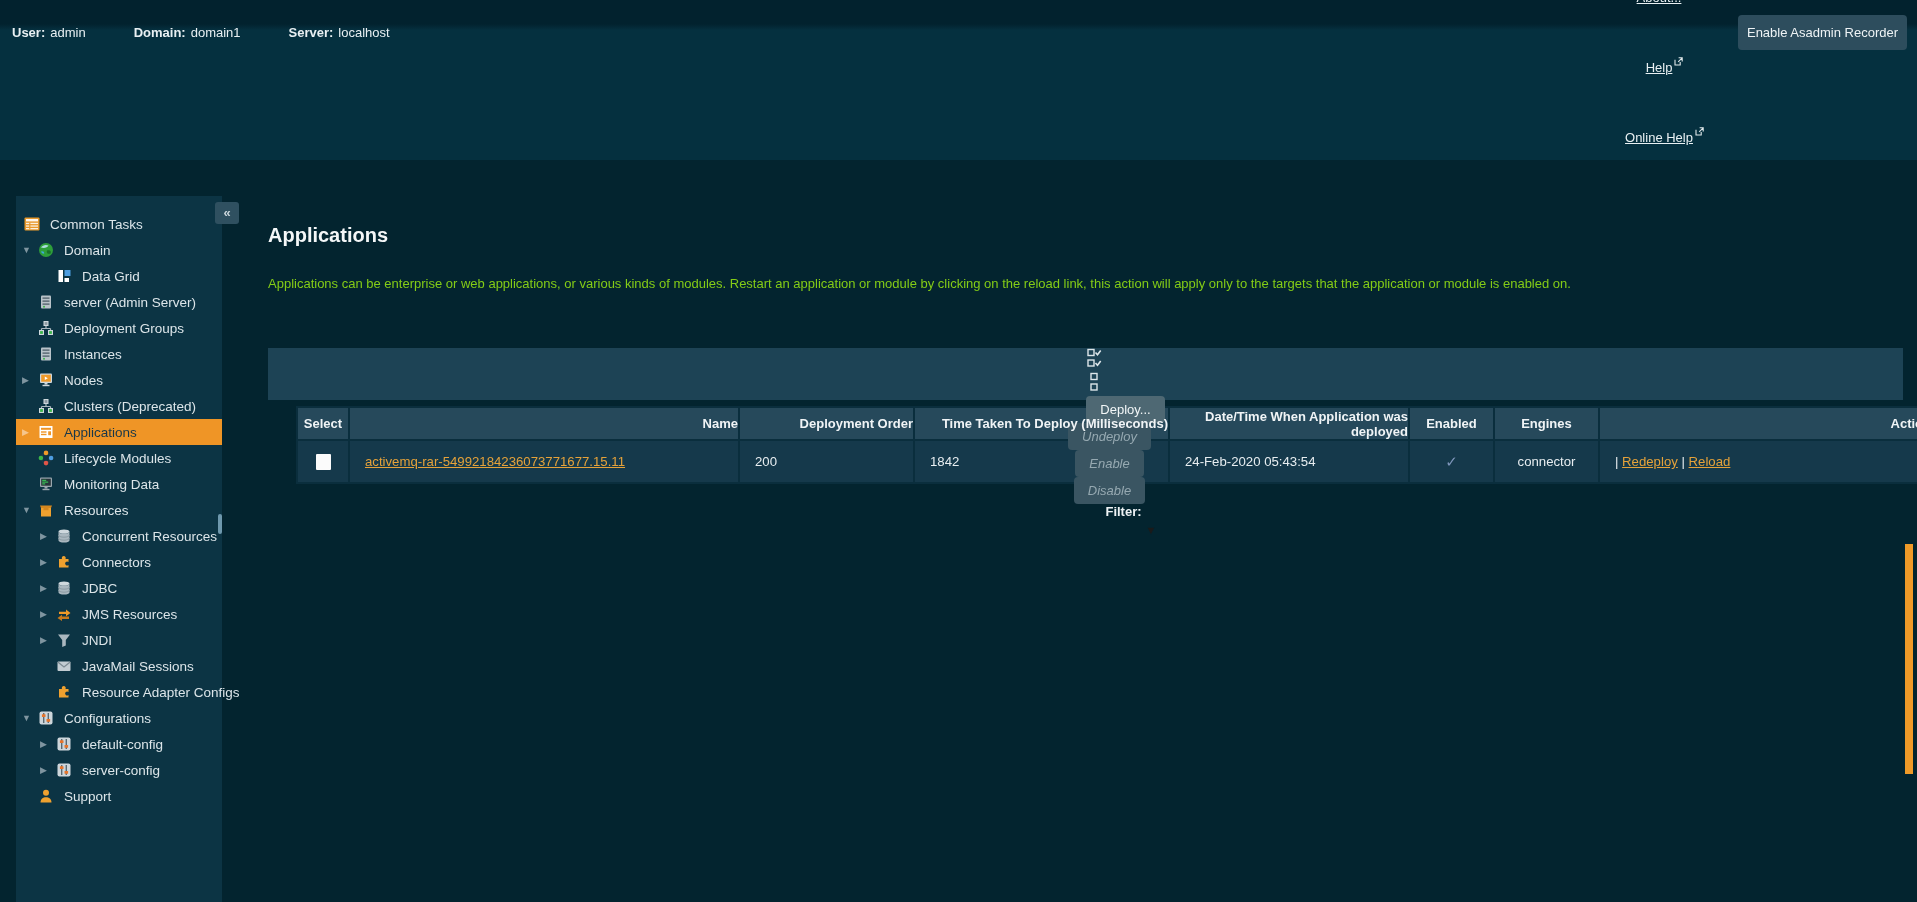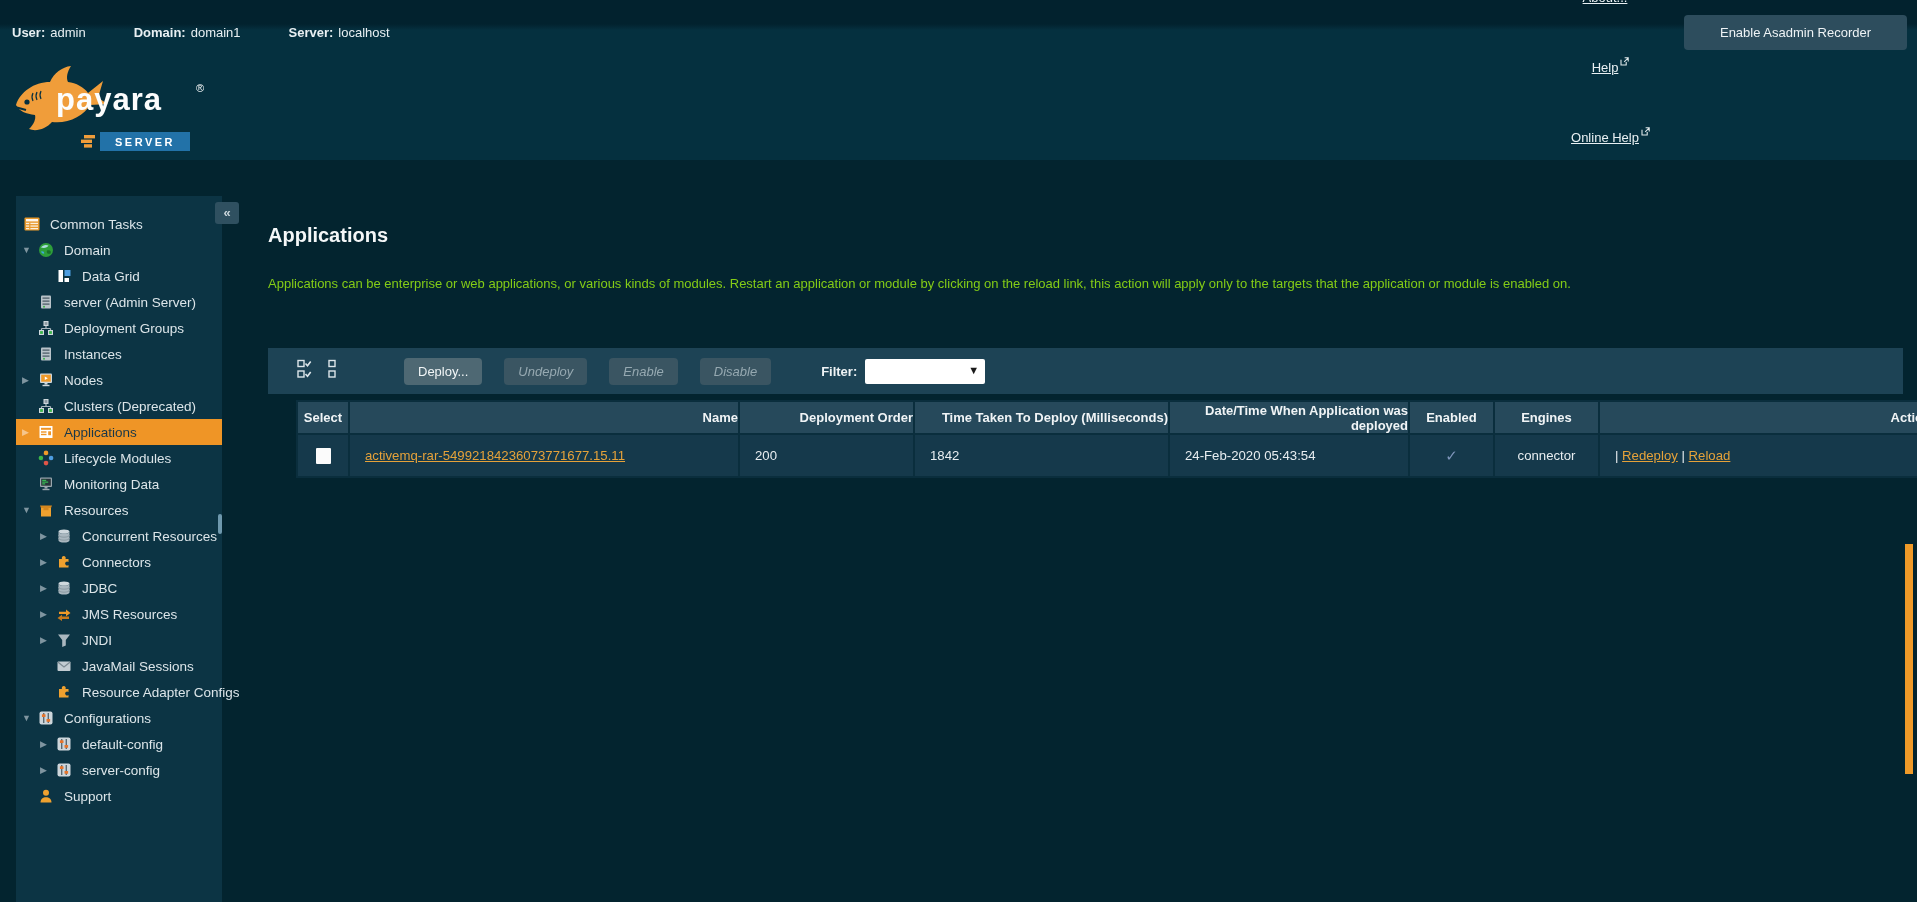--- a/index.html
+++ b/index.html
@@ -15,21 +15,21 @@
   
   .app-header{position:absolute;left:0;top:0;width:1917px;height:160px;
     background:linear-gradient(180deg,#02222e 0px,#02222e 24px,var(--header-bg) 30px);}
   .topbar{display:flex;align-items:center;height:58px;padding:6px 10px 0 12px;font-size:13px;}
   .topbar .info-group{margin-right:48px;white-space:nowrap;color:#e9f0f3;}
   .topbar .info-group b{font-weight:bold;margin-right:5px;}
   .nav-links{margin-left:auto;display:flex;align-items:center;gap:52px;margin-right:34px;flex-direction:column;}
   .nav-links a{color:#e9f0f3;text-decoration:underline;white-space:nowrap;position:relative;}
   .ext-ic{display:inline-block;margin-left:2px;vertical-align:6px;}
   .recorder-btn{background:var(--rec-btn-bg);color:#eef3f5;border:none;border-radius:4px;
-    font-family:inherit;font-size:13px;padding:10px 36px;cursor:pointer;white-space:nowrap;}
+    font-family:inherit;font-size:13px;padding:10px 9px;cursor:pointer;white-space:nowrap;}
 
   
   .logo-block{position:absolute;left:10px;top:52px;width:230px;height:130px;}
   .logo-fish{position:absolute;left:0;top:6px;}
   .logo-word{position:absolute;left:46px;top:30px;font-size:31px;font-weight:bold;color:#fcfdfd;letter-spacing:1px;}
   .logo-reg{position:absolute;left:186px;top:30px;font-size:11px;color:#fcfdfd;}
   .logo-badge{position:absolute;left:90px;top:80px;width:90px;height:19px;background:#2272a8;
     color:#fff;font-size:11px;font-weight:bold;letter-spacing:2.5px;display:flex;align-items:center;justify-content:center;}
   .logo-badge-glyph{position:absolute;left:71px;top:83px;}
 
@@ -47,21 +47,21 @@
   .collapse-btn{position:absolute;left:215px;top:202px;width:24px;height:22px;background:#2f5060;
     border:none;border-radius:3px;color:#ccd7dc;font-size:13px;font-weight:bold;line-height:20px;text-align:center;cursor:pointer;}
 
   
   .main{position:absolute;left:250px;top:196px;width:1667px;height:706px;background:var(--content-bg);}
   .page-title{position:absolute;left:18px;top:28px;font-size:20px;font-weight:bold;color:#f4f7f8;}
   .page-desc{position:absolute;left:18px;top:80px;font-size:13px;color:#84cc16;white-space:nowrap;}
   .panel{position:absolute;left:18px;top:152px;width:1635px;}
   .panel-header{height:35px;background:var(--accent);display:flex;align-items:center;
     padding-left:20px;font-size:13.5px;font-weight:bold;color:#0e3444;}
-  .panel-toolbar{height:46px;background:var(--toolbar-bg);display:flex;align-items:center;padding-left:26px;}
+  .panel-toolbar{height:52px;background:var(--toolbar-bg);display:flex;align-items:center;padding-left:26px;flex-direction:column;}
   .sel-ic-btn{width:22px;height:26px;background:transparent;border:none;padding:0;margin-right:6px;cursor:pointer;}
   .tb-btn{font-family:inherit;font-size:13px;border:none;border-radius:4px;padding:6px 14px;cursor:pointer;}
   .tb-btn.primary{background:var(--btn-bg);color:#f2f6f7;margin-left:54px;}
   .tb-btn.disabled{background:var(--btn-dis-bg);color:var(--btn-dis-text);font-style:italic;margin-left:22px;cursor:default;}
   .filter-label{margin-left:50px;font-weight:bold;font-size:13px;color:#eef3f5;}
   .filter-select{margin-left:8px;width:120px;height:25px;background:#fff;border-radius:2px;position:relative;cursor:pointer;}
   .filter-select .caret{position:absolute;right:6px;top:5px;font-size:11px;color:#1a1a1a;}
 
   .tbl-wrap{margin-top:6px;padding-left:28px;}
   table.deploy-tbl{width:1635px;border-collapse:collapse;table-layout:fixed;}
@@ -95,36 +95,20 @@
             <path d="M4.6,0.8 h3.6 v3.6 M8.2,0.8 L4.2,4.8" fill="none" stroke="#dfe7ea" stroke-width="1.1"></path>
           </svg></a>
         <a>Online Help<svg class="ext-ic" width="9" height="9" viewBox="0 0 9 9">
             <path d="M1,2.8 v5.2 h5.2 v-3" fill="none" stroke="#dfe7ea" stroke-width="1.1"></path>
             <path d="M4.6,0.8 h3.6 v3.6 M8.2,0.8 L4.2,4.8" fill="none" stroke="#dfe7ea" stroke-width="1.1"></path>
           </svg></a>
       </nav>
     <button class="recorder-btn">Enable Asadmin Recorder</button>
   </div>
 
-  <div class="logo-block">
-    <svg class="logo-fish" width="100" height="78" viewBox="0 0 100 78">
-      <path d="M6,47 C10,34 24,24 40,24 C44,15 52,9 61,8 C57,14 56,20 58,24 C66,25 74,29 78,35 L93,23 L88,40 L98,46 L80,47 C74,58 58,66 42,64 C36,71 26,74 19,71 C24,66 26,61 25,57 C16,56 9,53 6,47 Z" fill="#f09d3a"></path>
-      <circle cx="17" cy="44" r="2.6" fill="#06303f"></circle>
-      <path d="M5,49 l11,3" stroke="#06303f" stroke-width="2" fill="none"></path>
-      <path d="M23,35 q-2,4 0,8 M27,34 q-2,4 0,8 M31,33 q-2,4 0,8" stroke="#06303f" stroke-width="1.2" fill="none"></path>
-    </svg>
-    <span class="logo-word">payara</span>
-    <span class="logo-reg">®</span>
-    <svg class="logo-badge-glyph" width="17" height="13" viewBox="0 0 17 13">
-      <rect x="3" y="0" width="11" height="3.4" fill="#f09d3a"></rect>
-        <rect x="0" y="4.6" width="11" height="3.4" fill="#f09d3a"></rect>
-        <rect x="3" y="9.2" width="8" height="3.4" fill="#f09d3a"></rect>
-    </svg>
-    <span class="logo-badge">SERVER</span>
-  </div>
 </header>
 
 <aside class="sidebar" id="sidebar">
   <div class="side-scroll-thumb"></div>
 <div class="side-item ind0">
       <span class="ic"><svg width="16" height="16" viewBox="0 0 16 16">
           <rect x="0.5" y="1.5" width="15" height="13" rx="1" fill="#e9992b"></rect>
           <rect x="2" y="3" width="12" height="2.4" fill="#fff" opacity=".92"></rect>
           <rect x="2" y="6.8" width="12" height="1.3" fill="#fff" opacity=".85"></rect>
           <rect x="2" y="9.4" width="12" height="1.3" fill="#fff" opacity=".85"></rect>

